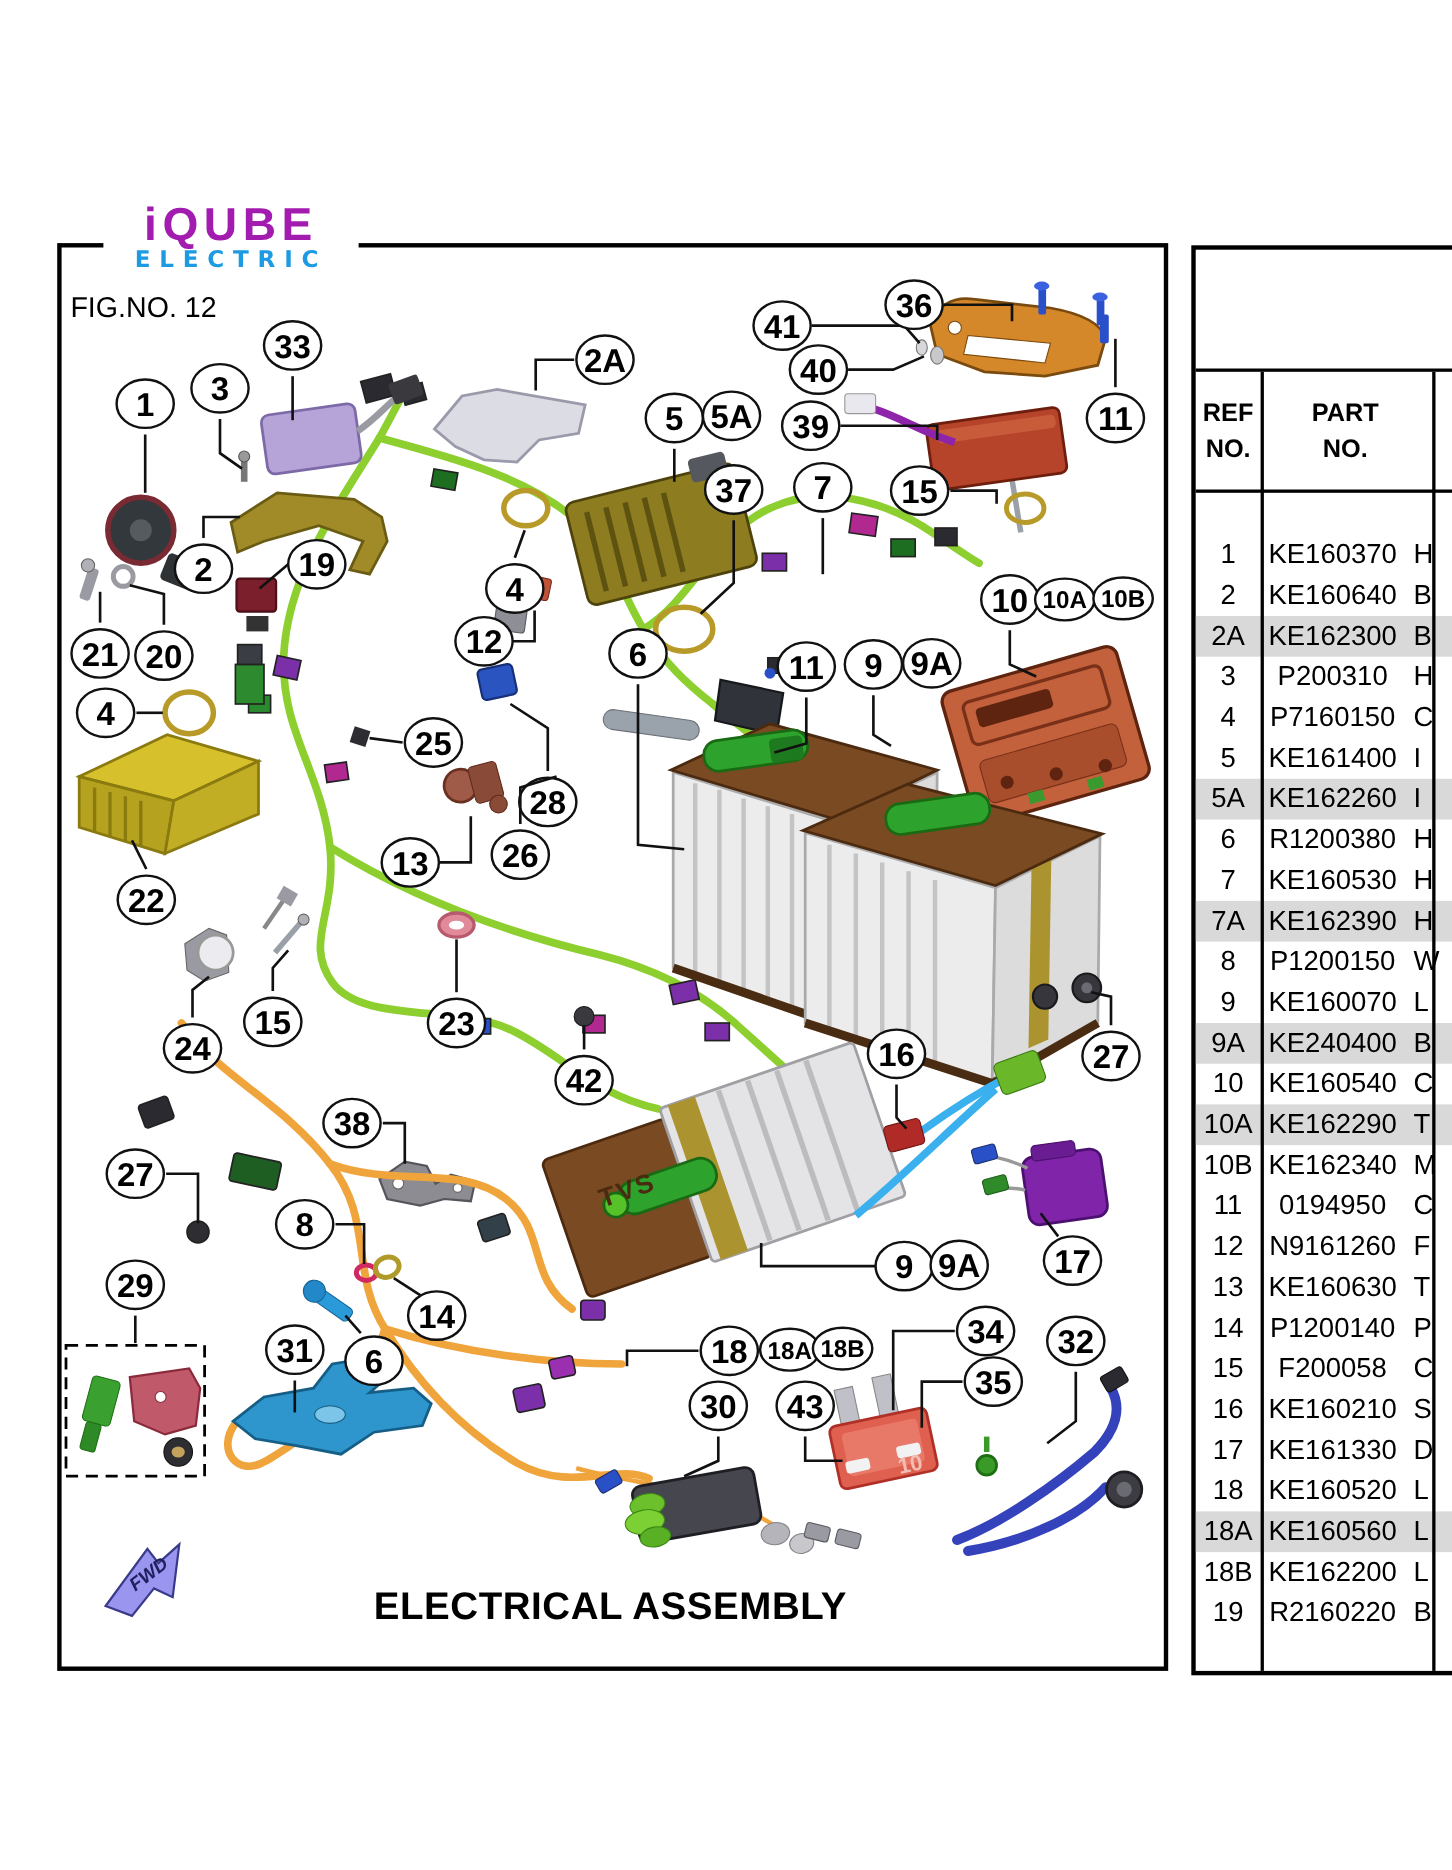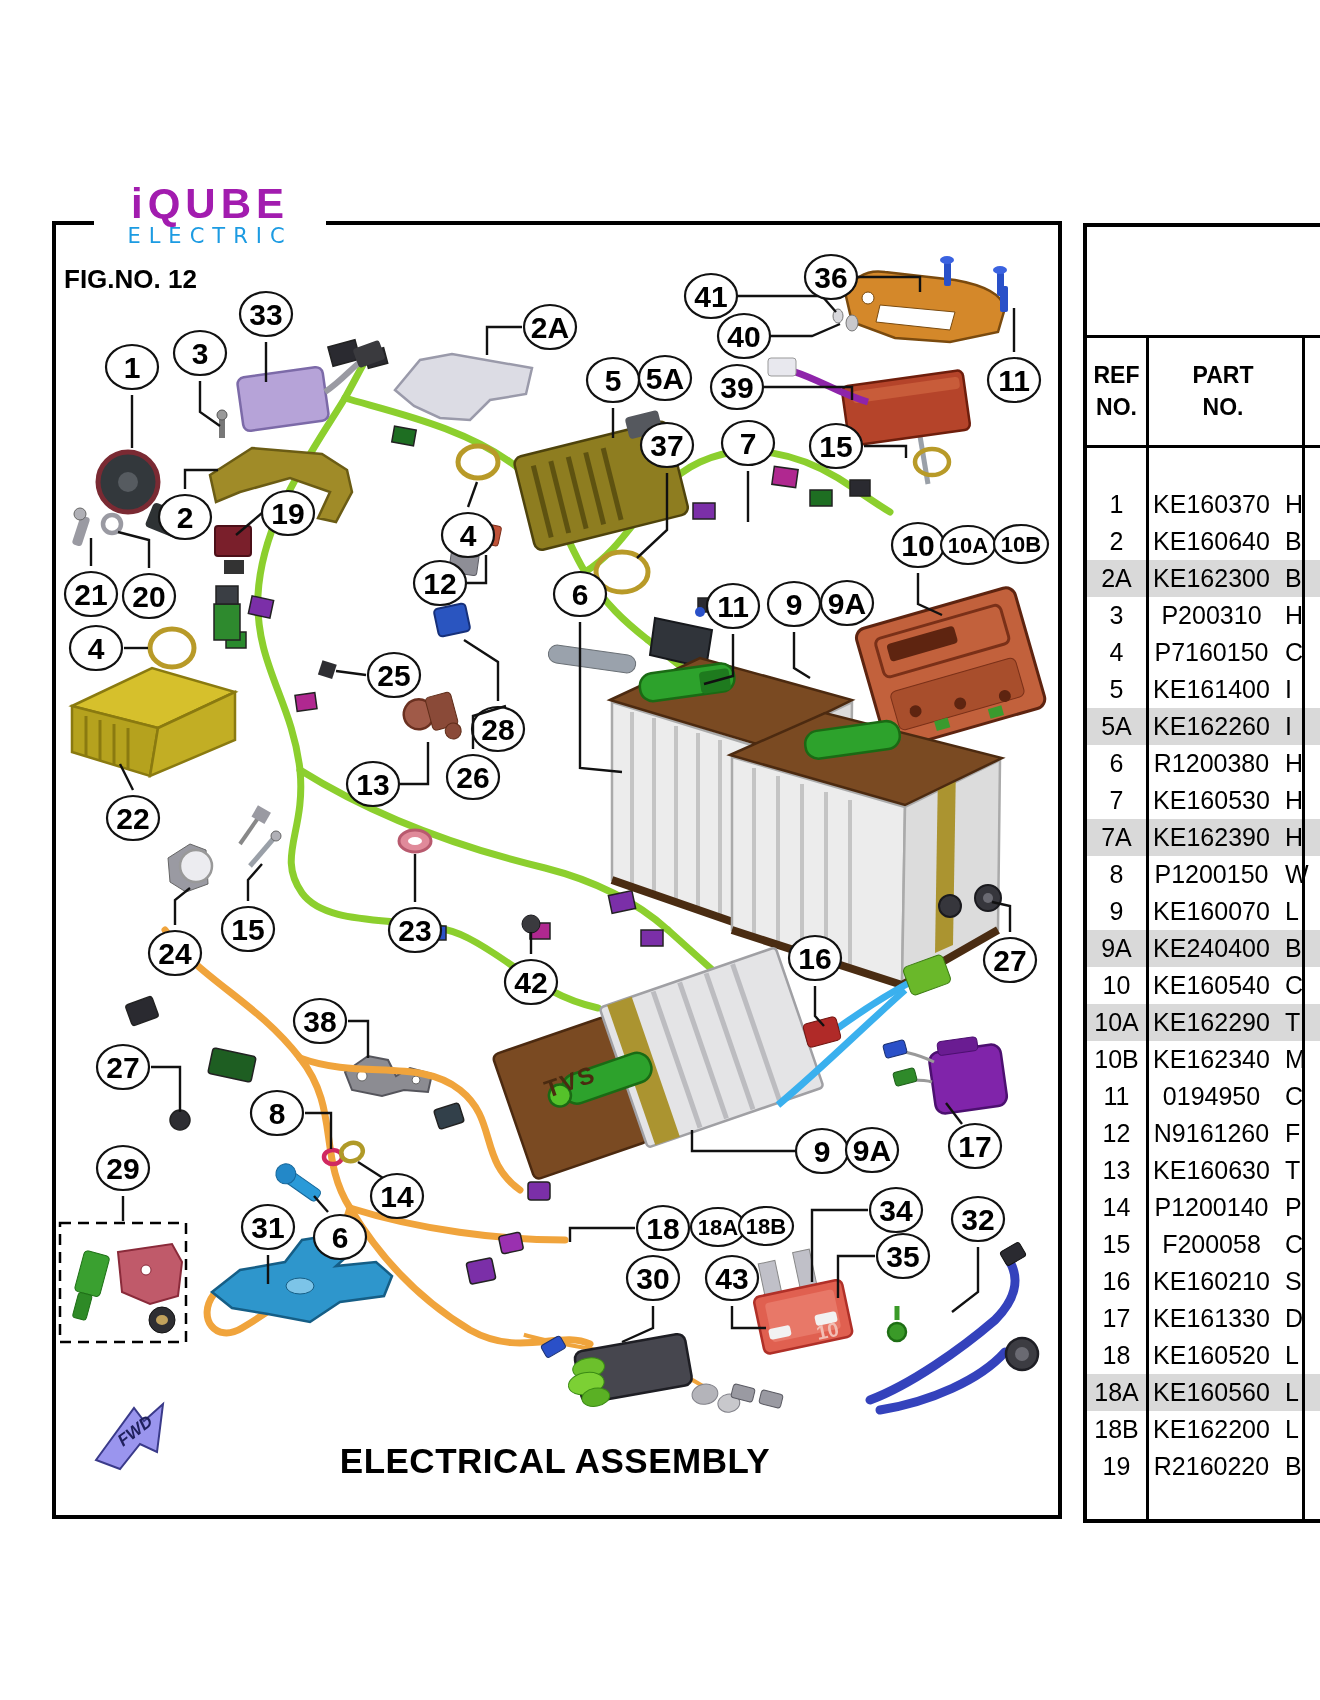--- a/index.html
+++ b/index.html
@@ -7,23 +7,23 @@
        font-family:"Liberation Sans",sans-serif;color:#000}
 
   .diagram-panel{position:absolute;left:52px;top:221px;width:1002px;height:1290px;
                  border:4px solid #000;background:#fff;z-index:0}
   #diagram-svg{position:absolute;left:0;top:0;z-index:1;pointer-events:none}
 
   .logo{position:absolute;left:94px;top:181px;width:232px;background:#fff;text-align:center;
         padding:3px 0 1px 0;z-index:3}
   .logo-name{font-family:Liberation Sans, sans-serif;font-weight:800;font-size:42px;line-height:.95;
              color:#a21caf;letter-spacing:5px}
-  .logo-tagline{font-family:"DejaVu Sans",sans-serif;font-weight:400;font-size:21px;color:#1c9be2;letter-spacing:8px}
-
-  .fig-label{position:absolute;left:64px;top:264px;font-size:26px;font-weight:700;z-index:2}
+  .logo-tagline{font-family:"DejaVu Sans",sans-serif;font-weight:700;font-size:21px;color:#1c9be2;letter-spacing:8px}
+
+  .fig-label{position:absolute;left:64px;top:264px;font-size:26px;font-weight:400;z-index:2}
   .assembly-title{position:absolute;left:290px;top:1441px;width:480px;text-align:right;
                   font-size:35px;font-weight:700;letter-spacing:.5px;z-index:2}
 
   .table-panel{position:absolute;left:1083px;top:223px;width:430px;height:1292px;
                border:4px solid #000;background:#fff;z-index:2}
   .tp-title{height:108px;border-bottom:3px solid #000}
   .tp-header{height:107px;border-bottom:3px solid #000;display:flex;align-items:center;
              font-weight:700;font-size:23px;line-height:1.35;text-align:center}
   .tp-h-ref{width:59px}
   .tp-h-part{width:148px;margin-left:3px}

